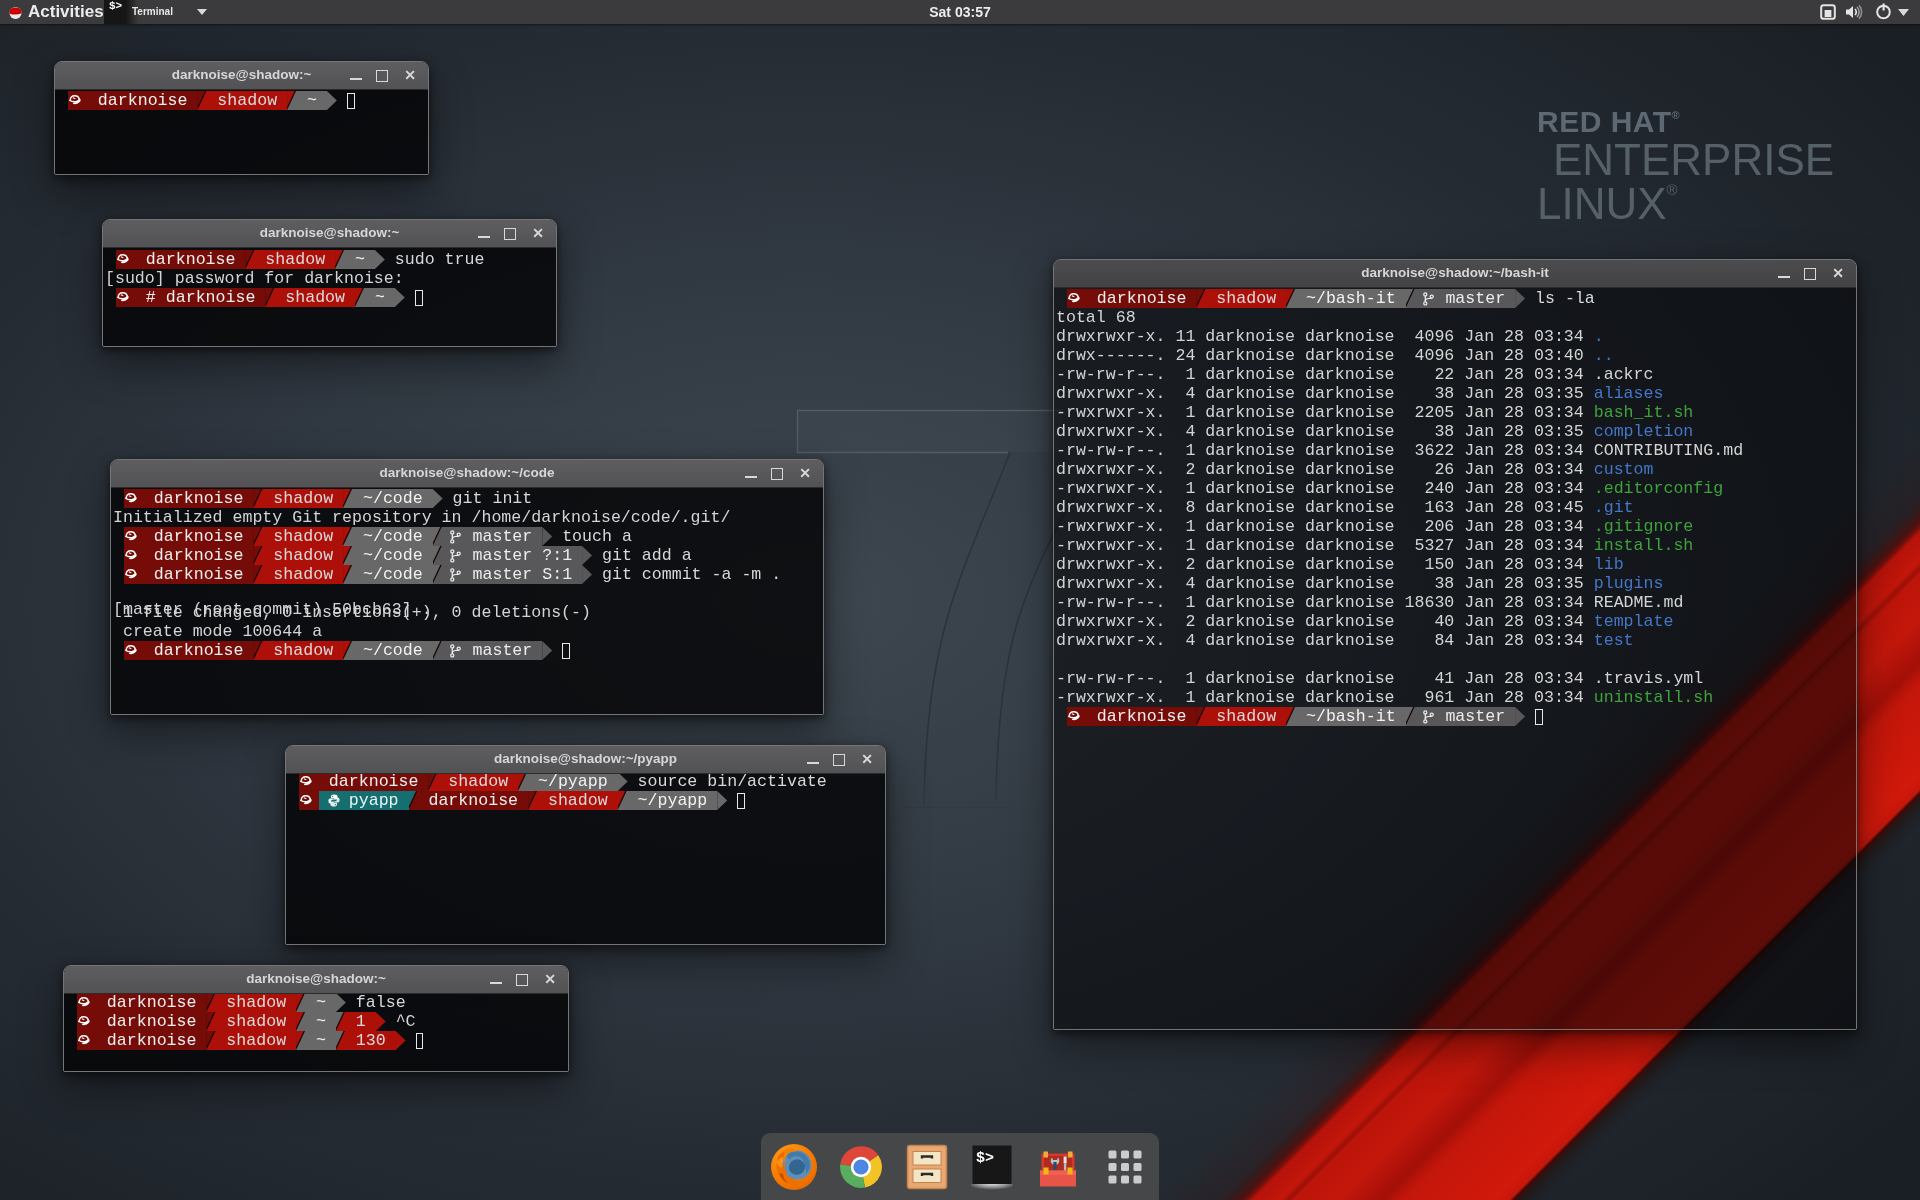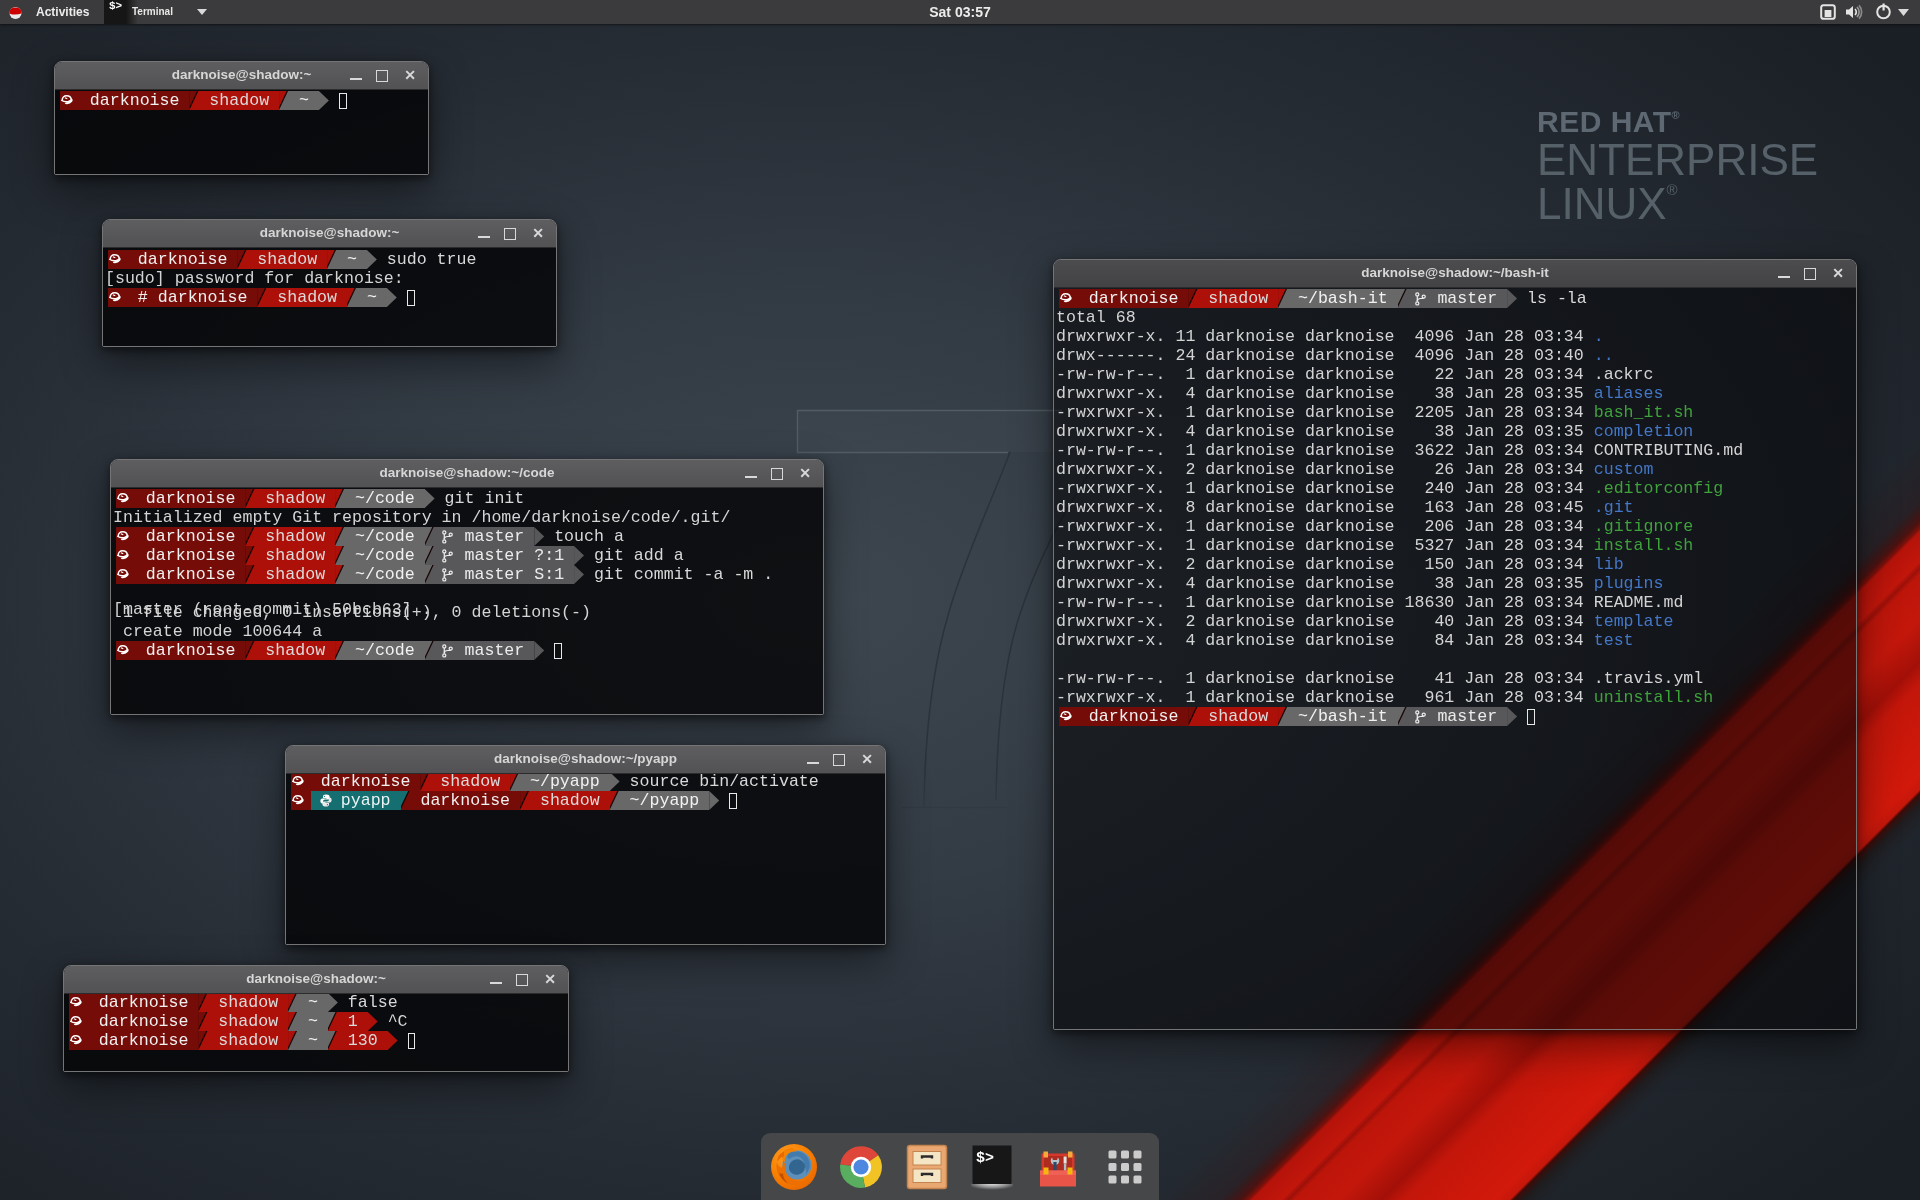--- a/index.html
+++ b/index.html
@@ -1,39 +1,39 @@
 <!DOCTYPE html>
 <html><head><meta charset="utf-8">
 <style>
 html,body{margin:0;padding:0;width:1920px;height:1200px;overflow:hidden;background:#20262c;font-family:"Liberation Sans",sans-serif;}
 #desk{position:absolute;inset:0;width:1920px;height:1200px;}
 #wall{position:absolute;left:0;top:0;z-index:0;}
 
 #topbar{position:absolute;left:0;top:0;width:1920px;height:24px;background:#3b3b3d;z-index:50;box-shadow:0 1px 2px rgba(0,0,0,.5);}
-#topbar .act{position:absolute;left:36px;top:0;line-height:24px;font-size:12px;font-weight:bold;color:#ececec;}
+#topbar .act{position:absolute;left:28px;top:0;line-height:24px;font-size:17px;font-weight:bold;color:#ececec;}
 #topbar .clock{position:absolute;left:0;width:100%;text-align:center;top:0;line-height:24px;font-size:14px;font-weight:bold;color:#ececec;}
 #topbar .appname{position:absolute;left:132px;top:0;line-height:24px;font-size:10px;font-weight:bold;color:#e8e8e8;}
 #termico{position:absolute;left:104px;top:0;width:34px;height:24px;background:linear-gradient(90deg,#161616 0 22px,rgba(22,22,22,0) 100%);color:#fff;font:bold 11px "Liberation Mono",monospace;}
 #termico span{position:absolute;left:5px;top:0px;}
 
 #dock{position:absolute;left:761px;top:1133px;width:398px;height:67px;background:#454749;border-radius:9px 9px 0 0;z-index:40;}
 .dicon{position:absolute;top:10px;width:48px;height:48px;}
 
 .win{position:absolute;border-radius:8px 8px 2px 2px;box-shadow:0 3px 9px rgba(0,0,0,.55),0 16px 42px rgba(0,0,0,.45);border:1px solid #757575;z-index:10;}
 .tb{position:absolute;left:0;top:0;right:0;height:27px;background:linear-gradient(#5e5e60,#525254);border-radius:7px 7px 0 0;border-bottom:1px solid #2c2c2c;}
 .tb .t{display:block;text-align:center;font-size:13.5px;font-weight:bold;color:#d6d6d6;line-height:26px;}
 .tbF{background:linear-gradient(#4c4c4e,#434345) !important;}
 .wb{position:absolute;top:0;height:26px;}
 .bmin{width:12px;border-bottom:2px solid #d8d8d8;height:16px;}
 .bmax{width:10px;height:10px;border:1.5px solid #d8d8d8;margin-top:8px;}
 .bcls{font-size:14px;color:#d8d8d8;line-height:26px;font-weight:bold;}
 .term{position:absolute;left:0;right:0;top:26px;bottom:0;background:rgba(3,3,4,.8);}
 .termF{background:rgba(4,4,5,.55);}
 
-.pl{position:absolute;left:5px;height:19px;display:flex;font:16.6px/19px "Liberation Mono",monospace;white-space:pre;color:#f0f0f0;}
+.pl{position:absolute;left:13px;height:19px;display:flex;font:16.6px/19px "Liberation Mono",monospace;white-space:pre;color:#f0f0f0;}
 .s{display:inline-block;height:19px;}
 .cm{color:#d8d8d8;}
 .sc{display:inline-block;width:9.96px;height:19px;position:relative;background:var(--n);}
 .sc::before{content:"";position:absolute;inset:0;background:#170404;clip-path:polygon(0 0,90% 0,0 100%);}
 .sc::after{content:"";position:absolute;inset:0;background:var(--p);clip-path:polygon(0 0,76% 0,0 84%);}
 .ac{display:inline-block;width:9.96px;height:19px;position:relative;}
 .ac::before{content:"";position:absolute;inset:0;background:var(--p);clip-path:polygon(0 0,100% 50%,0 100%);}
 .ici{display:inline-block;width:19.92px;height:19px;position:relative;vertical-align:top;}
 .hatsvg{position:absolute;left:1px;top:3px;}
 .pysvg{position:absolute;left:-1px;top:2.5px;}
@@ -137,21 +137,21 @@
         <circle cx="8.5" cy="9" r="6.3" fill="none" stroke="#e4e4e4" stroke-width="2"></circle>
         <rect x="7.5" y="0.5" width="2.2" height="7" fill="#e4e4e4"></rect>
       </svg>
  <svg style="position:absolute;left:1898px;top:9px" width="11" height="8">
         <polygon points="0,0 11,0 5.5,7" fill="#d9d9d9"></polygon>
       </svg>
 </div>
 
 <div style="position:absolute;left:1537px;top:105px;z-index:1;white-space:nowrap;">
  <div style="font:bold 30px 'Liberation Sans',sans-serif;color:#5e6872;letter-spacing:0.5px;">RED HAT<span style="font-size:11px;vertical-align:13px;">®</span></div>
- <div style="font:44px 'Liberation Sans',sans-serif;color:#566069;margin-top:-4px;letter-spacing:0px;">ENTERPRISE</div>
+ <div style="font:44px 'Liberation Sans',sans-serif;color:#566069;margin-top:-4px;letter-spacing:0px;margin-left:16px;">ENTERPRISE</div>
  <div style="font:44px 'Liberation Sans',sans-serif;color:#566069;margin-top:-6px;letter-spacing:0px;">LINUX<span style="font-size:15px;vertical-align:24px;">®</span></div>
 </div>
 
 <div id="dock">
  <svg class="dicon" style="left:9px" viewBox="0 0 48 48">
   <defs>
           <radialGradient id="ffg" cx="35%" cy="28%" r="85%">
             <stop offset="0" stop-color="#ff9c22"></stop>
             <stop offset="55%" stop-color="#f87f00"></stop>
             <stop offset="100%" stop-color="#e56200"></stop>

